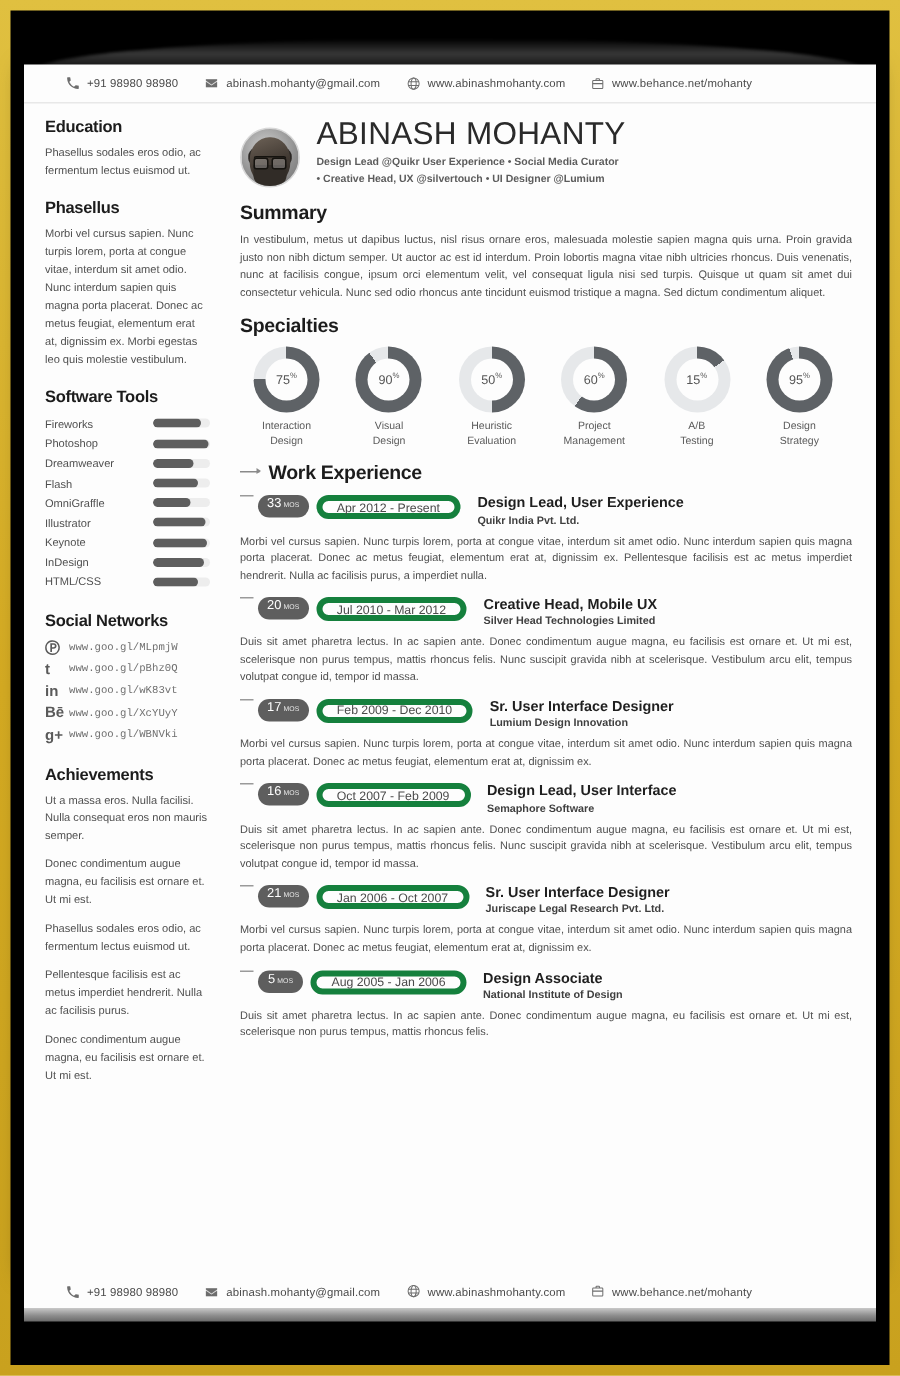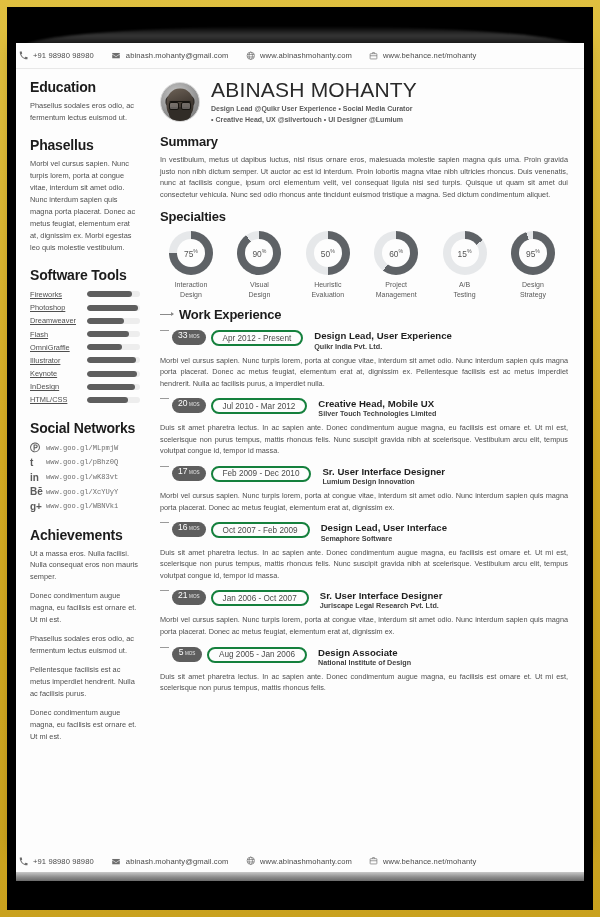--- a/index.html
+++ b/index.html
@@ -34,73 +34,73 @@
     background:#fdfdfd;
   }
   .sheen {
     position:absolute; left:16px; bottom:36px; right:16px; height:9px;
     background:linear-gradient(180deg,#c9c9c9,#8e8e8e 55%,#6a6a6a);
   }
 
   
   .contactbar {
     display:flex; align-items:center;
-    padding:0 3px; height:26px;
+    padding:0 28px; height:26px;
     font-size:7.6px; color:#4a4a4a; letter-spacing:.1px;
   }
   .contactbar.top { border-bottom:1px solid #e8e8e8; }
   .ci { display:flex; align-items:center; margin-right:17px; white-space:nowrap; }
   .ci .ic { margin-right:5px; display:flex; align-items:center; color:#6d6d6d; }
   .ci .ic svg { display:block; }
 
   
   .content { display:flex; height:calc(100% - 27px); }
   .left {
     width:136px; flex:none;
     padding:10px 12px 0 14px;
     border-right:0;
   }
   .right { flex:1; padding:10px 16px 0 8px; position:relative; }
 
   h2.sec {
     font-size:13px; font-weight:bold; color:#1c1c1c;
     margin-bottom:5px; letter-spacing:-.2px;
   }
-  .left h2.sec { font-size:14px; }
+  .left h2.sec { font-size:11px; }
   .left h2.sec.sp { margin-top:13px; }
   p.body {
     font-size:7.4px; line-height:1.62; color:#4f4f4f;
     text-align:left; margin-bottom:7px;
   }
 
   
   .skills { margin-top:3px; }
   .skillrow { display:flex; align-items:center; height:13.2px; }
-  .skillname { font-size:7.4px; color:#4f4f4f; width:57px; flex:none;text-decoration:underline; }
+  .skillname { font-size:7.4px; color:#4f4f4f; width:72px; flex:none; }
   .track {
     flex:1; height:6px; border-radius:3px; background:#ededed;
     position:relative; overflow:hidden;
   }
   .fill {
     position:absolute; left:0; top:0; bottom:0;
     background:#5e5e5e; border-radius:3px;
   }
 
   
   .social { margin-top:3px; }
   .socrow { display:flex; align-items:center; height:14.6px; }
   .socico {
     width:16px; flex:none; color:#5a5a5a;
     display:flex; align-items:center; justify-content:flex-start;
     font-weight:bold; font-size:10px;
   }
   .socurl { font-size:7.1px; color:#6f6f6f;font-family:Liberation Mono, monospace; }
 
   
-  .namehead { display:flex; align-items:center; margin-bottom:9px; }
+  .namehead { display:flex; align-items:flex-end; margin-bottom:9px; }
   .avatar {
     width:40px; height:40px; border-radius:50%; flex:none;
     margin-right:11px; overflow:hidden;
     background:radial-gradient(circle at 42% 34%, #cfcfcf 0%, #a8a8a8 38%, #8e8e8e 62%, #707070 100%);
     position:relative; border:1px solid #d8d8d8;
   }
   .avatar .face {
     position:absolute; left:50%; top:54%; transform:translate(-50%,-50%);
     width:27px; height:31px; border-radius:48% 48% 44% 44%;
     background:linear-gradient(160deg,#6d6257,#423a33 55%,#2b2723);
@@ -167,21 +167,21 @@
   .jobtop { display:flex; align-items:flex-start; margin-bottom:4px; }
   .tick { width:9px; height:1.1px; background:#9a9a9a; flex:none; margin-right:3px; }
   .mbadge {
     background:#5e5e5e; color:#fff; border-radius:9px;
     height:15px; min-width:30px; padding:0 6px;
     display:flex; align-items:baseline; justify-content:center;
     font-size:8.6px; flex:none; margin-right:5px;
   }
   .mbadge sup { font-size:4.6px; margin-left:1.5px; opacity:.85; }
   .datepill {
-    border:2px solid #15803d; border-radius:11px;
+    border:4px solid #15803d; border-radius:11px;
     height:16px; padding:0 10px; display:flex; align-items:center;
     font-size:8.2px; color:#4a4a4a; flex:none; margin-right:11px;
     white-space:nowrap;
   }
   .jtitle { font-size:9.6px; font-weight:bold; color:#1f1f1f; line-height:1.18; }
   .jcompany { font-size:7.2px; font-weight:bold; color:#3f3f3f; }
   .jdesc { font-size:7.3px; line-height:1.58; color:#4f4f4f; text-align:justify; }
 </style>
 </head>
 <body>
@@ -443,21 +443,21 @@
               <div class="job">
                 <div class="jobtop">
                   <span class="tick"></span>
                   <span class="mbadge">
                     <span>20</span>
                     <sup>MOS</sup>
                   </span>
                   <span class="datepill">Jul 2010 - Mar 2012</span>
                   <span>
                     <div class="jtitle">Creative Head, Mobile UX</div>
-                    <div class="jcompany">Silver Touch Technologies Limited</div>
+                    <div class="jcompany">Silver Head Technologies Limited</div>
                   </span>
                 </div>
                 <p class="jdesc">Duis sit amet pharetra lectus. In ac sapien ante. Donec condimentum augue magna, eu facilisis est ornare et. Ut mi est, scelerisque non purus tempus, mattis rhoncus felis. Nunc suscipit gravida nibh at scelerisque. Vestibulum arcu elit, tempus volutpat congue id, tempor id massa.</p>
               </div>
               <div class="job">
                 <div class="jobtop">
                   <span class="tick"></span>
                   <span class="mbadge">
                     <span>17</span>
                     <sup>MOS</sup>

